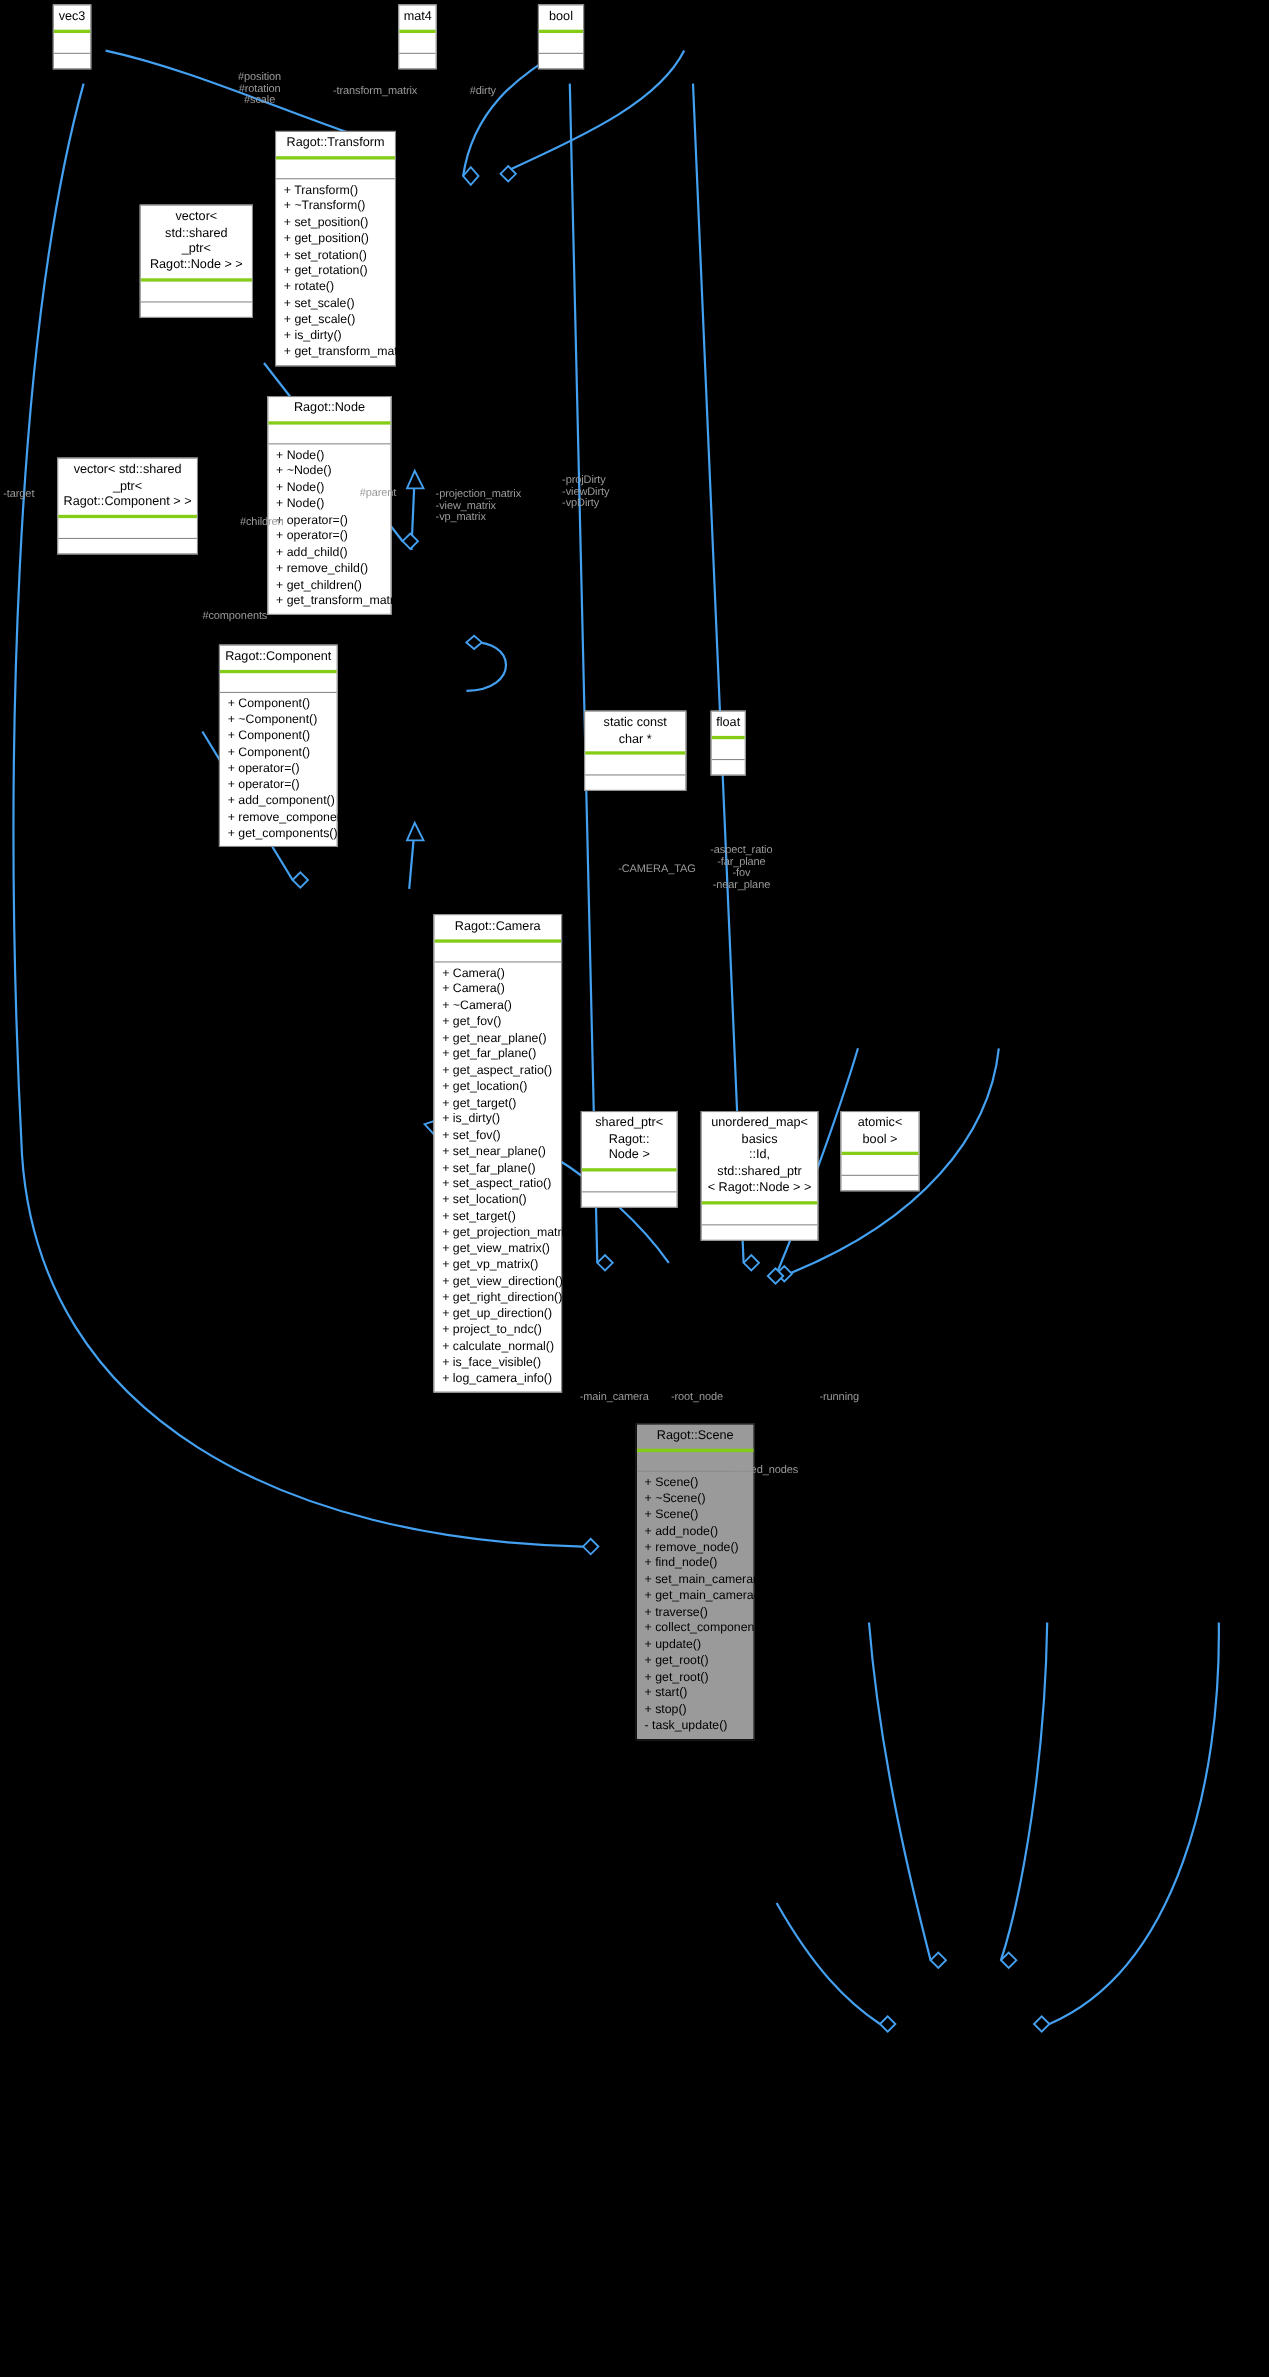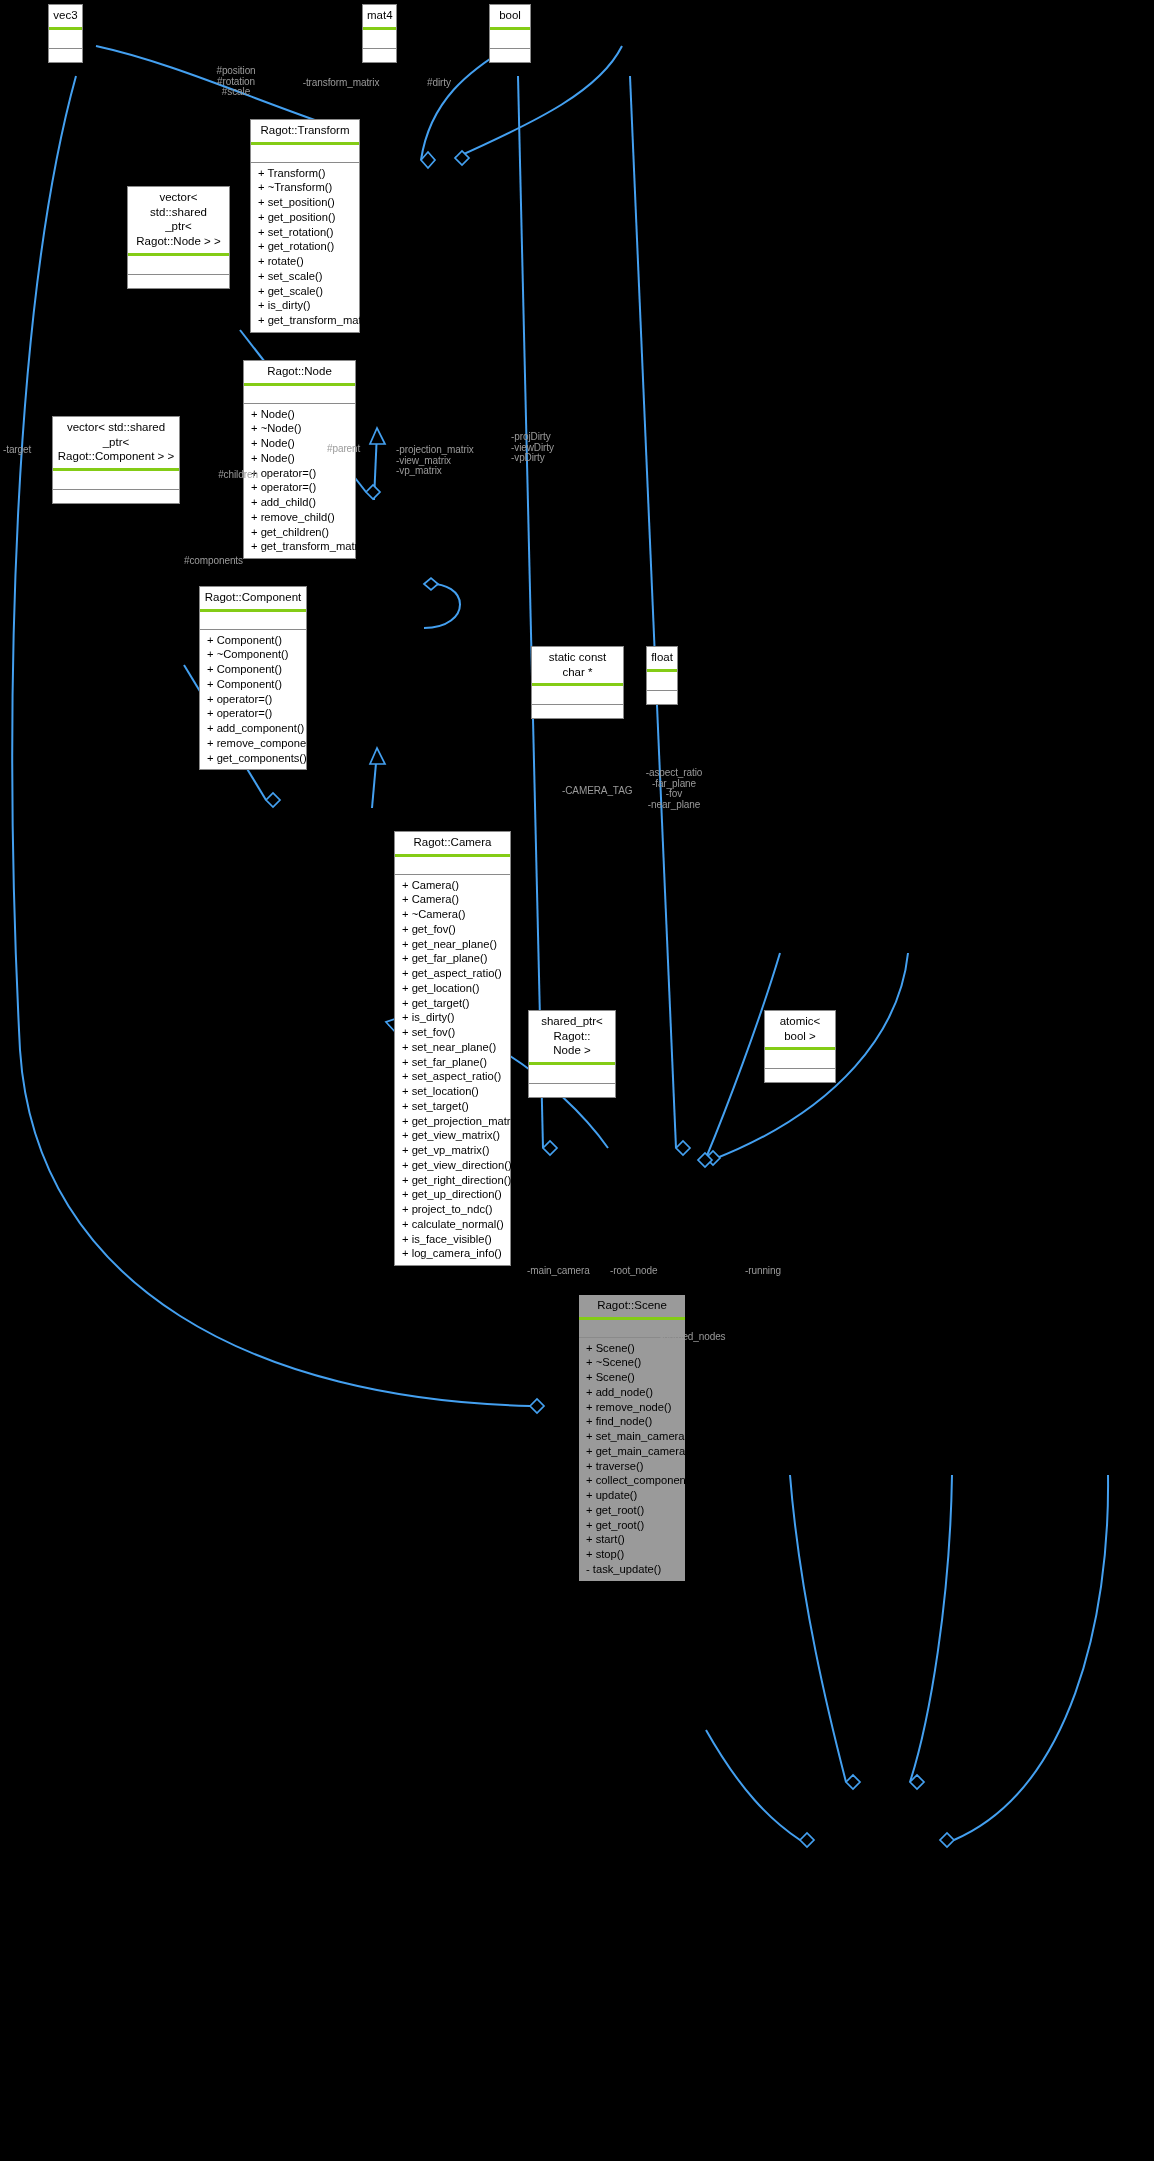--- a/index.html
+++ b/index.html
@@ -317,20 +317,29 @@
 
   <div class="node stub" style="left:528px;top:1010px;width:88px;">
     <div class="title">shared_ptr&lt; Ragot::
 Node &gt;</div>
     <div class="attrs"></div>
     <div class="ops">
         <div class="filler"></div>
       </div>
   </div>
 
+  <div class="node stub" style="left:637px;top:1010px;width:107px;">
+    <div class="title">unordered_map&lt; basics
+::Id, std::shared_ptr
+&lt; Ragot::Node &gt; &gt;</div>
+    <div class="attrs"></div>
+    <div class="ops">
+        <div class="filler"></div>
+      </div>
+  </div>
 
   <div class="node stub" style="left:764px;top:1010px;width:72px;">
     <div class="title">atomic&lt; bool &gt;</div>
     <div class="attrs"></div>
     <div class="ops">
         <div class="filler"></div>
       </div>
   </div>
 
   <div class="node highlight" style="left:578px;top:1294px;width:108px;">

